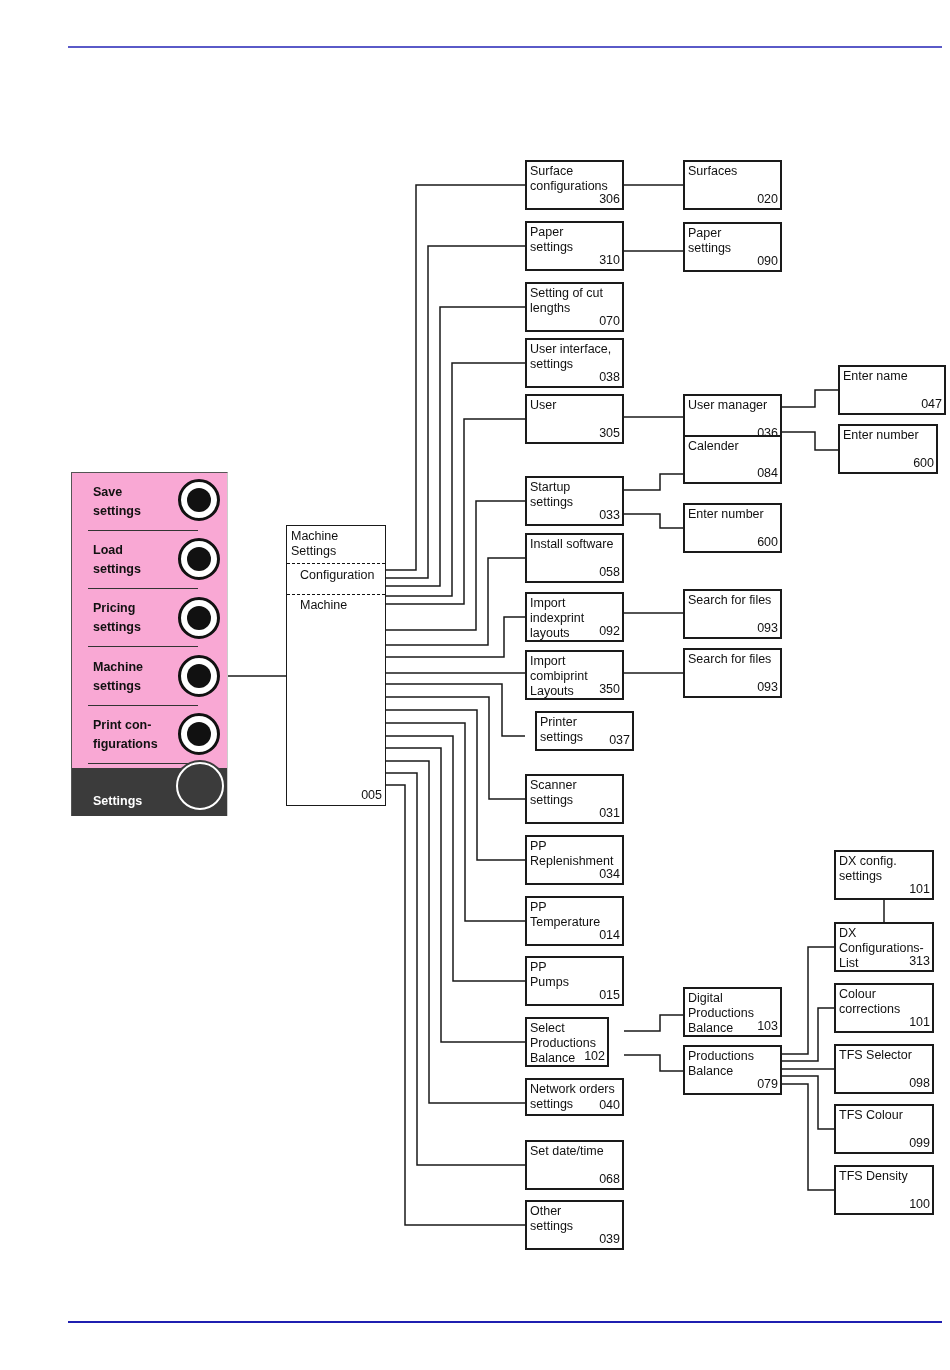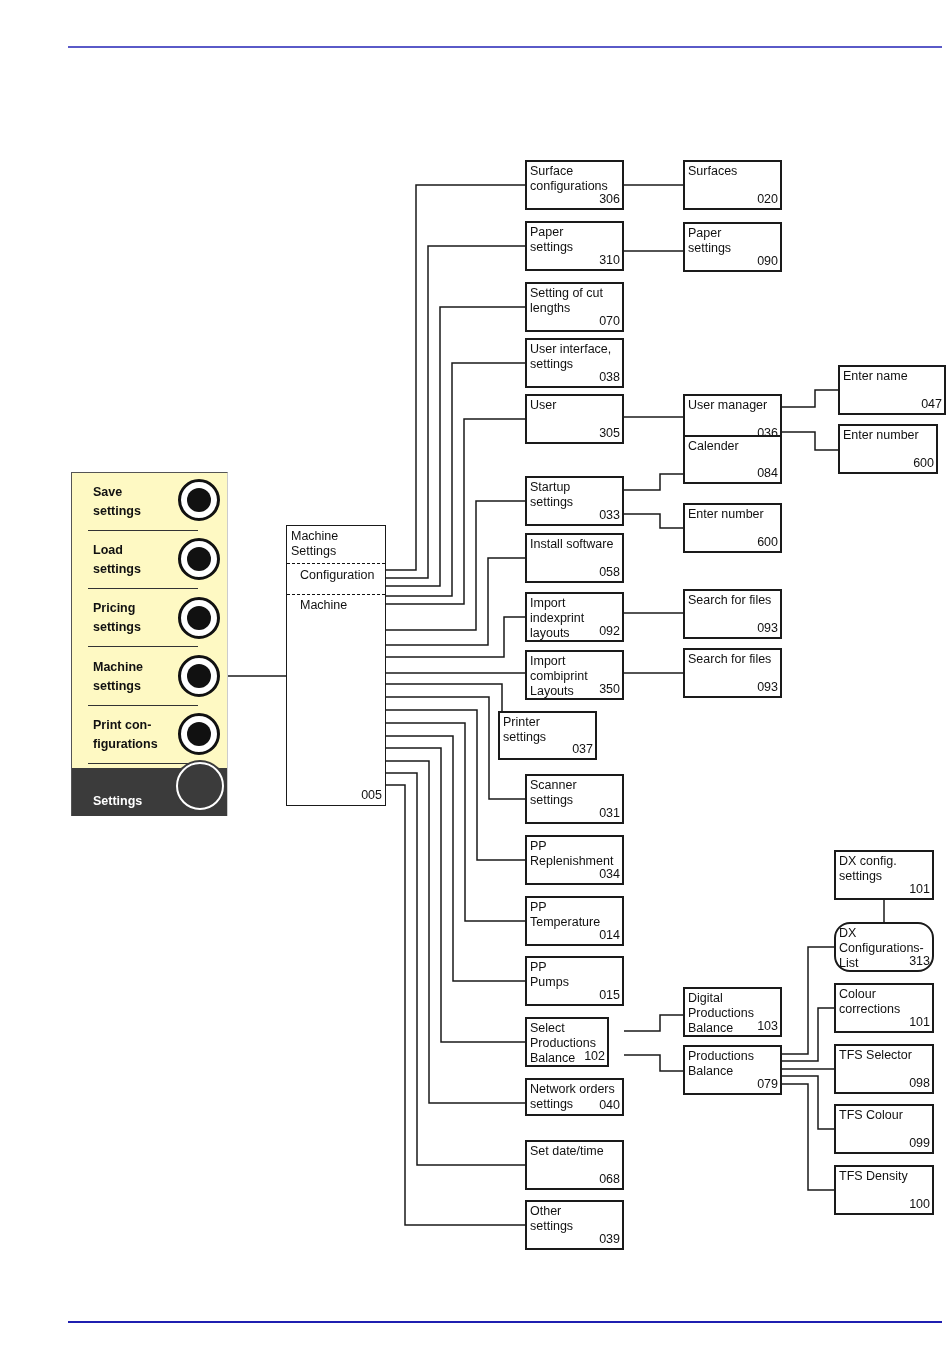--- a/index.html
+++ b/index.html
@@ -5,21 +5,21 @@
   html, body { margin:0; padding:0; background:#ffffff; }
   body { width:950px; height:1370px; position:relative; overflow:hidden; font-family:"Liberation Sans", sans-serif; }
   .rule { position:absolute; left:68px; width:874px; height:2px; background:#3a3ab8; }
   .rule.top { top:46px; background:#5a5ac8; }
   .rule.bottom { top:1321px; background:#1f1fb0; }
   svg.lines { position:absolute; left:0; top:0; width:950px; height:1370px; }
   .box { position:absolute; box-sizing:border-box; border:2px solid #1a1a1a; background:#fff; font-size:12.5px; line-height:15px; color:#111; padding:2px 3px 0 3px; }
   .box .lbl { white-space:pre-line; display:block; }
   .box .code { position:absolute; right:2px; bottom:1px; }
   
-  .panel { position:absolute; left:71px; top:472px; width:155px; height:343px; border-left:1px solid #555; border-top:1px solid #555; border-right:1px solid #ccc; background:#fef9c3; }
+  .panel { position:absolute; left:71px; top:472px; width:155px; height:343px; border-left:1px solid #555; border-top:1px solid #555; border-right:1px solid #ccc; background:#f9a8d4; }
   .pitem { position:absolute; left:16px; width:110px; height:57px; border-bottom:1.5px solid #333; }
   .pitem .ptxt { position:absolute; left:5px; top:10px; font-weight:bold; font-size:12.5px; line-height:19px; color:#111; white-space:pre-line; }
   .pbtn { position:absolute; left:106px; width:42px; height:42px; box-sizing:border-box; border-radius:50%; border:3px solid #111; background:#fff; }
   .pbtn .dot { position:absolute; left:6px; top:6px; width:24px; height:24px; border-radius:50%; background:#111; }
   .pactive { position:absolute; left:0; top:295px; width:155px; height:48px; background:#3b3b3b; }
   .pactive .ptxt { position:absolute; left:21px; top:26px; color:#fff; font-weight:bold; font-size:12.5px; }
   .pactive .pbtn-a { position:absolute; left:104px; top:-6px; width:48px; height:48px; border-radius:50%; background:#3b3b3b; border:2px solid #fff; box-sizing:border-box; box-shadow:0 0 0 2px #3b3b3b; }
   
   .main { position:absolute; left:286px; top:525px; width:100px; height:281px; box-sizing:border-box; border:1.5px solid #1a1a1a; font-size:12.5px; line-height:15px; color:#111; background:#fff; }
   .main .t { position:absolute; left:4px; top:3px; white-space:pre-line; }
@@ -167,21 +167,21 @@
 indexprint
 layouts</span>
       <span class="code">092</span>
     </div>
     <div class="box" style="left: 525px; top: 650px; width: 99px; height: 50px;">
       <span class="lbl">Import
 combiprint
 Layouts</span>
       <span class="code">350</span>
     </div>
-    <div class="box" style="left: 498px; top: 711px; width: 99px; height: 49px;">
+    <div class="box" style="left: 535px; top: 711px; width: 99px; height: 40px;">
       <span class="lbl">Printer
 settings</span>
       <span class="code">037</span>
     </div>
     <div class="box" style="left: 525px; top: 774px; width: 99px; height: 50px;">
       <span class="lbl">Scanner
 settings</span>
       <span class="code">031</span>
     </div>
     <div class="box" style="left: 525px; top: 835px; width: 99px; height: 50px;">
@@ -265,21 +265,21 @@
     </div>
     <div class="box" style="left: 838px; top: 424px; width: 100px; height: 50px;">
       <span class="lbl">Enter number</span>
       <span class="code">600</span>
     </div>
     <div class="box" style="left: 834px; top: 850px; width: 100px; height: 50px;">
       <span class="lbl">DX config.
 settings</span>
       <span class="code">101</span>
     </div>
-    <div class="box" style="left: 834px; top: 922px; width: 100px; height: 50px; border-radius: 16px;">
+    <div class="box" style="left: 834px; top: 922px; width: 100px; height: 50px;">
       <span class="lbl">DX
 Configurations-
 List</span>
       <span class="code">313</span>
     </div>
     <div class="box" style="left: 834px; top: 983px; width: 100px; height: 50px;">
       <span class="lbl">Colour
 corrections</span>
       <span class="code">101</span>
     </div>

